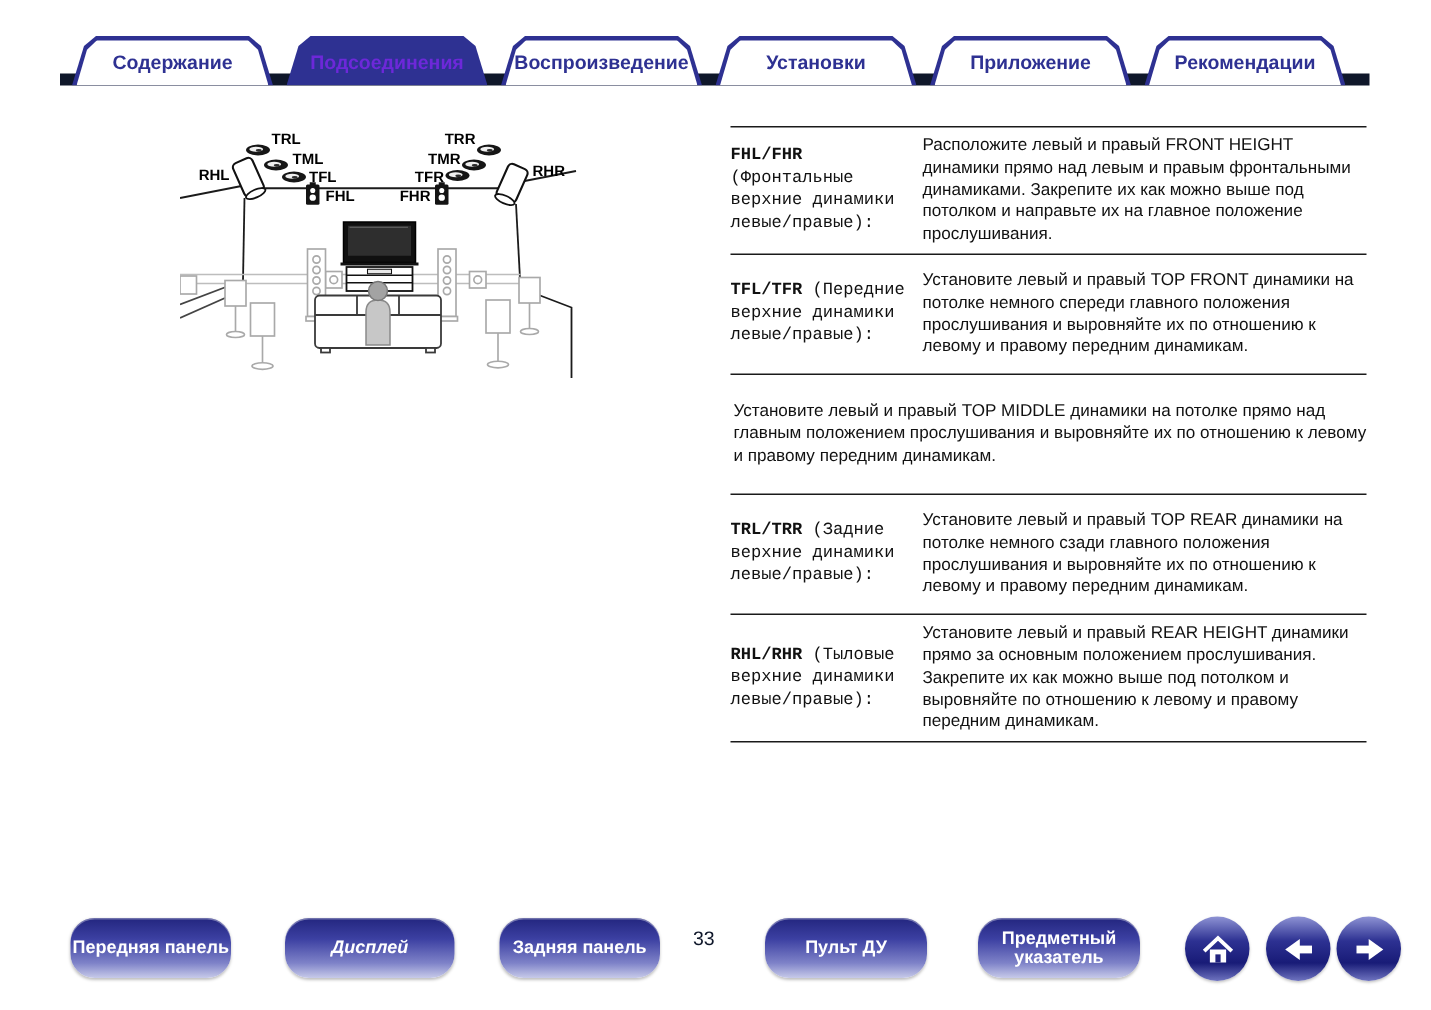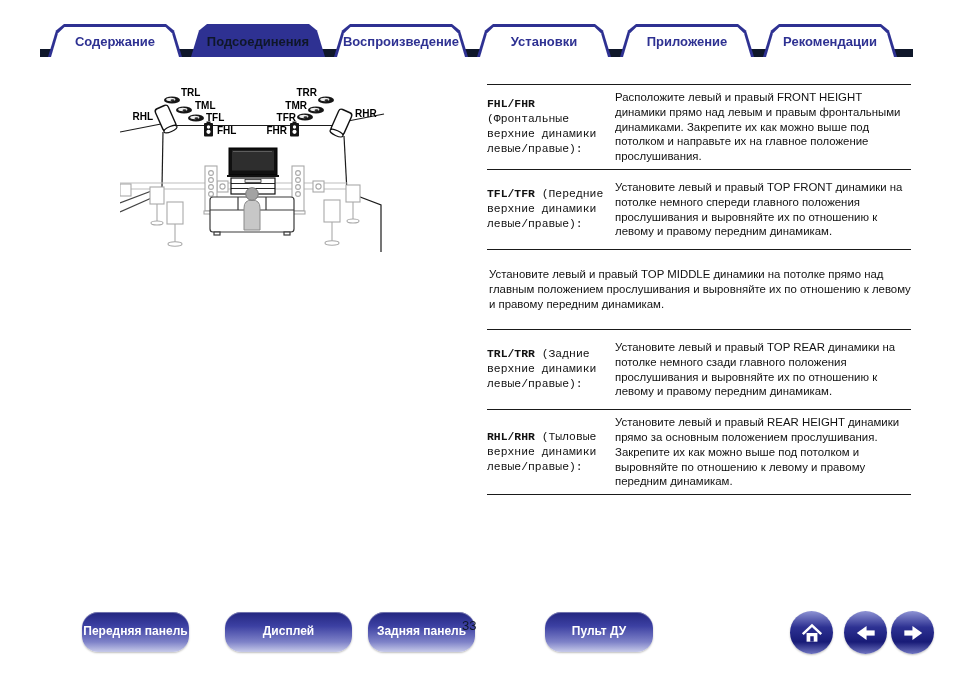--- a/index.html
+++ b/index.html
@@ -10,36 +10,36 @@
   
   .tabs-bar{position:absolute;left:40px;top:24px;width:873px;height:33px;
     border-bottom:8px solid #0f172a;display:flex;gap:9px;padding-left:8px;box-sizing:border-box;}
   .tab{position:relative;width:134px;height:33px;flex:0 0 auto;cursor:pointer;}
   .tab .bg{position:absolute;inset:0;background:#2e3192;
     clip-path:polygon(0 100%,8px 20%,16px 0,calc(100% - 16px) 0,calc(100% - 8px) 20%,100% 100%);}
   .tab .fill{position:absolute;left:3px;right:3px;top:2.5px;bottom:0;background:#fff;
     clip-path:polygon(0 100%,7px 22%,14px 0,calc(100% - 14px) 0,calc(100% - 7px) 22%,100% 100%);}
   .tab .lbl{position:absolute;inset:0;display:flex;align-items:center;justify-content:center;
     font-size:13px;font-weight:bold;color:#2e3192;padding-top:2px;}
-  .tab.active .lbl{color:#0f172a;}
+  .tab.active .lbl{color:#6d28d9;}
   
   .diagram{position:absolute;left:120px;top:80px;width:330px;height:192px;}
   .diagram text{font-family:"Liberation Sans",sans-serif;font-size:10px;font-weight:bold;fill:#000;}
   
   .spk-table{position:absolute;left:487px;top:84px;width:424px;font-size:11.4px;line-height:1.3;}
   .trow{display:flex;align-items:center;border-top:1.5px solid #1a1a1a;min-height:80px;box-sizing:border-box;}
   .trow:last-child{border-bottom:1.5px solid #1a1a1a;}
   .tcell-term{flex:0 0 126px;padding:6px 6px 6px 0;box-sizing:border-box;font-family:Liberation Mono, monospace;}
   .tcell-term b{font-weight:bold;}
   .tcell-desc{flex:1;padding:5px 0 5px 2px;}
   
   .pill{position:absolute;top:612px;height:40px;border-radius:16px;display:flex;align-items:center;
     justify-content:center;text-align:center;color:#fff;font-weight:bold;font-size:12px;line-height:1.12;
     background:linear-gradient(180deg,#23267f 0%,#3c40a2 35%,#7e82c8 75%,#c7cae9 100%);
-    box-shadow:inset 0 1px 0 rgba(255,255,255,.35),0 1px 2px rgba(0,0,0,.25);cursor:pointer;margin-left:35px;}
+    box-shadow:inset 0 1px 0 rgba(255,255,255,.35),0 1px 2px rgba(0,0,0,.25);cursor:pointer;}
   .circle-btn{position:absolute;top:611px;width:43px;height:43px;border-radius:50%;
     display:flex;align-items:center;justify-content:center;cursor:pointer;
     background:linear-gradient(180deg,#8e93d4 0%,#2d3192 38%,#181b77 72%,#6f74c0 100%);
     box-shadow:0 1px 2px rgba(0,0,0,.25);}
   .page-num{position:absolute;left:462px;top:618px;font-size:13px;color:#0f172a;}
 </style>
 </head>
 <body>
 
 <div id="screen">
@@ -246,29 +246,32 @@
         <b>RHL/RHR</b>
         <span>(Тыловые верхние динамики левые/правые):</span>
       </div>
       <div class="tcell-desc">Установите левый и правый REAR HEIGHT динамики прямо за основным положением прослушивания. Закрепите их как можно выше под потолком и выровняйте по отношению к левому и правому передним динамикам.</div>
     </div>
   </div>
 
   <div class="pill" style="left:47px;width:107px;">
     <span>Передняя панель</span>
   </div>
-  <div class="pill" style="left:190px;width:127px;">
+  <div class="pill" style="left:190px;width:113px;font-style:italic;">
     <span>Дисплей</span>
   </div>
   <div class="pill" style="left:333px;width:107px;">
     <span>Задняя панель</span>
   </div>
   <div class="page-num">33</div>
   <div class="pill" style="left:510px;width:108px;">
     <span>Пульт ДУ</span>
+  </div>
+  <div class="pill" style="left:652px;width:108px;">
+    <span>Предметный указатель</span>
   </div>
 
   <div class="circle-btn" style="left:790px;">
     <svg width="26" height="26" viewBox="0 0 24 24">
       <polyline points="3.5,13 12,5 20.5,13" fill="none" stroke="#fff" stroke-width="2.4"></polyline>
       <rect x="7" y="12" width="10" height="8" fill="#fff"></rect>
       <rect x="10.4" y="15" width="3.2" height="5" fill="#22247f"></rect>
     </svg>
   </div>
   <div class="circle-btn" style="left:844px;">

